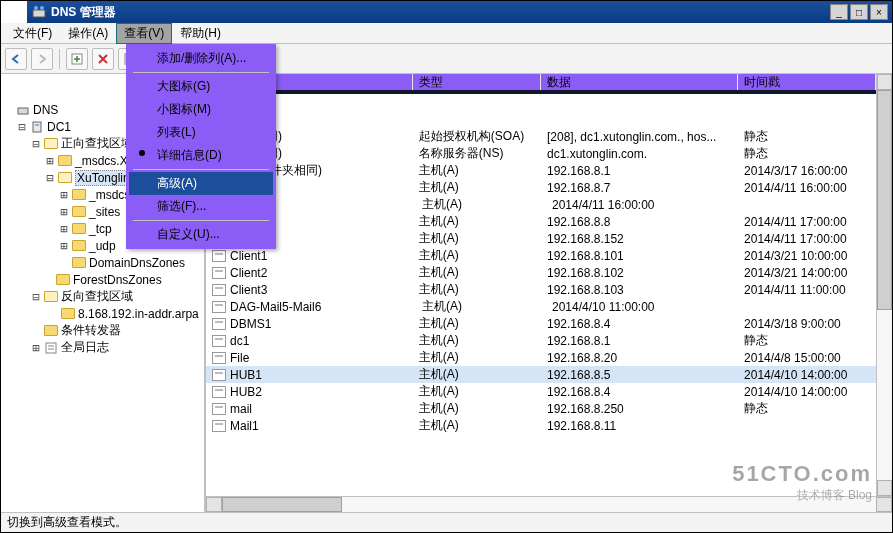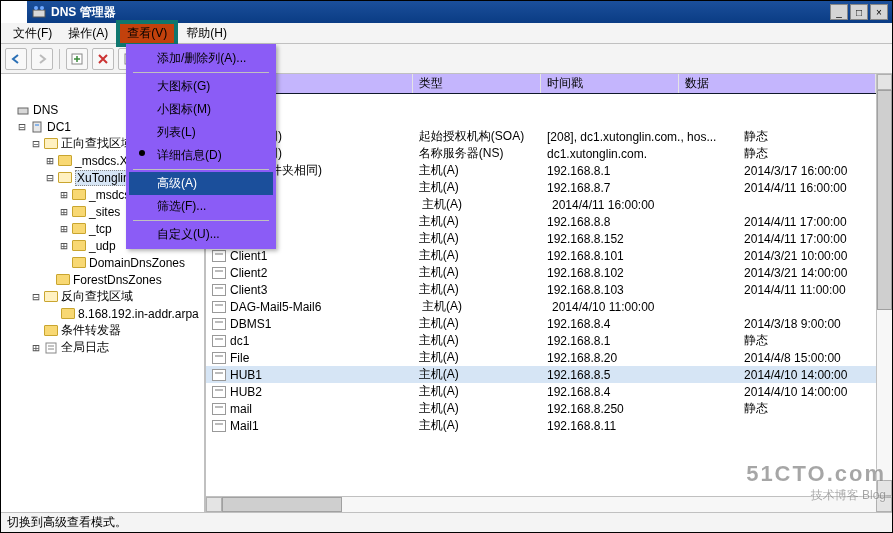--- a/index.html
+++ b/index.html
@@ -6,55 +6,55 @@
   body { background: #fff; width: 893px; height: 533px; border: 1px solid #000; position: relative; overflow: hidden; }
 
   .titlebar { background: linear-gradient(#1b4f9b,#0a3c84); height: 22px; color: #fff; display: flex; align-items: center; padding: 0 4px; margin-left: 26px; }
   .titlebar .icon { width: 16px; height: 16px; margin-right: 4px; display:inline-block;}
   .titlebar .title { flex: 1; font-weight: bold; }
   .titlebar .btns { display:flex; gap:2px;}
   .titlebar .btn { width:18px; height:16px; background:#d5d5d5; border:1px solid #888; display:flex; align-items:center; justify-content:center; font-size:10px; color:#000; }
 
   .menubar { background:#f4f4f4; border-bottom:1px solid #c0c0c0; height:21px; display:flex; align-items:center; padding:0 4px; }
   .menubar .item { padding:2px 8px; cursor:default; }
-  .menubar .item.open { background:#c2410c; border:4px solid #0f766e; padding:1px 7px; }
+  .menubar .item.open { background:#a3a3a3; border:1px solid #0f766e; padding:1px 7px; }
 
   .toolbar { background:#f4f4f4; border-bottom:1px solid #c0c0c0; height:30px; display:flex; align-items:center; padding:0 4px; gap:4px; }
   .tbtn { width:22px; height:22px; border:1px solid #bbb; background:#f8f8f8; border-radius:2px; display:flex; align-items:center; justify-content:center; }
   .tsep { width:1px; height:20px; background:#c0c0c0; margin:0 2px; }
 
   .content { display:flex; height:calc(100% - 22px - 21px - 30px - 20px); }
 
   .tree { width:205px; border-right:2px solid #c0c0c0; overflow:auto; background:#fff; padding:2px 0;margin-top:25px; }
   .tree .row { display:flex; align-items:center; height:17px; white-space:nowrap; }
   .tree .row .twisty { width:14px; text-align:center; font-family:monospace; color:#555;}
   .tree .row .ticon { width:16px; height:14px; margin-right:2px; display:inline-flex; align-items:center; justify-content:center; }
   .tree .row.sel .label { background:#d6e5f5; border:1px dotted #888; padding:0 1px; }
   .folder { width:14px; height:11px; background:#f8d873; border:1px solid #c9a52f; border-radius:1px; display:inline-block; }
   .folder.open { background:#fff1c1; }
 
   .listwrap { flex:1; display:flex; flex-direction:column; overflow:hidden; }
-  .listhead { background:#c4b5fd; border-bottom:1px solid #0f172a; height:20px; display:flex; }
+  .listhead { background:#8b5cf6; border-bottom:4px solid #0f172a; height:20px; display:flex; }
   .listhead .col { border-right:1px solid #e4e4e4; padding:2px 6px; font-weight:normal; color:#000; display:flex; align-items:center;}
   .listbody { flex:1; overflow:auto; }
   .lrow { display:flex; height:17px; align-items:center; }
   .lrow.sel { background:#d6e5f5; }
   .lrow .c { padding:0 6px; overflow:hidden; white-space:nowrap; display:flex; align-items:center; height:100%; }
   .recicon { width:14px; height:12px; border:1px solid #999; background:#fff; margin-right:4px; display:inline-block; position:relative; }
   .recicon::before { content:""; position:absolute; left:2px; top:2px; right:2px; height:2px; background:#bbb; }
 
   .status { height:20px; border-top:1px solid #c0c0c0; background:#f4f4f4; padding:2px 6px; display:flex; align-items:center; }
 
   .dropdown { position:absolute; top:43px; left:125px; width:150px; background:#8b5cf6; border:1px solid #8b5cf6; box-shadow:2px 2px 4px rgba(0,0,0,.3); z-index:10; padding:2px; }
   .dropdown .mi { padding:3px 8px 3px 28px; position:relative; cursor:default; }
   .dropdown .mi.sel { background:#1b4f9b; color:#fff; }
   .dropdown .sep { height:1px; background:#c0c0c0; margin:2px 4px; }
   .dropdown .mi .bullet { position:absolute; left:10px; top:6px; width:6px; height:6px; background:#000; border-radius:50%; }
 
-  .watermark { position:absolute; right:6px; bottom:28px; color:rgba(0,0,0,.35); font-family:Arial; pointer-events:none; text-align:right; text-shadow:0 0 2px #fff;}
+  .watermark { position:absolute; right:20px; bottom:28px; color:rgba(0,0,0,.35); font-family:Arial; pointer-events:none; text-align:right; text-shadow:0 0 2px #fff;}
   .watermark .big { font-size:22px; font-weight:bold; letter-spacing:2px;}
   .watermark .small { font-size:12px; }
 
   
   .w0 { width:210px; } .w1 { width:130px; } .w2 { width:200px; } .w3 { width:140px; }
 
   .hscroll { height:16px; background:#f0f0f0; border-top:1px solid #c0c0c0; display:flex; }
   .hscroll .arrow { width:16px; background:#e4e4e4; border:1px solid #b0b0b0; }
   .hscroll .track { flex:1; background:#f7f7f7; position:relative; }
   .hscroll .thumb { position:absolute; left:0; top:0; bottom:0; width:120px; background:#cfcfcf; border:1px solid #a0a0a0; }
@@ -269,22 +269,22 @@
         <span class="label">全局日志</span>
       </div>
     </div>
 
   <div class="listwrap">
     <div style="display:flex; flex:1; overflow:hidden;">
       <div style="flex:1; display:flex; flex-direction:column; overflow:hidden;">
         <div class="listhead" id="listhead">
             <div class="col w0">名称</div>
             <div class="col w1">类型</div>
+            <div class="col w2">数据</div>
             <div class="col w3">时间戳</div>
-            <div class="col w2">数据</div>
           </div>
         <div class="listbody" id="listbody">
             <div class="lrow">
               <div class="c w0">
                 <span class="recicon"></span>
                 <span>nsZones</span>
               </div>
               <div class="c w1"></div>
               <div class="c w2"></div>
               <div class="c w3"></div>

